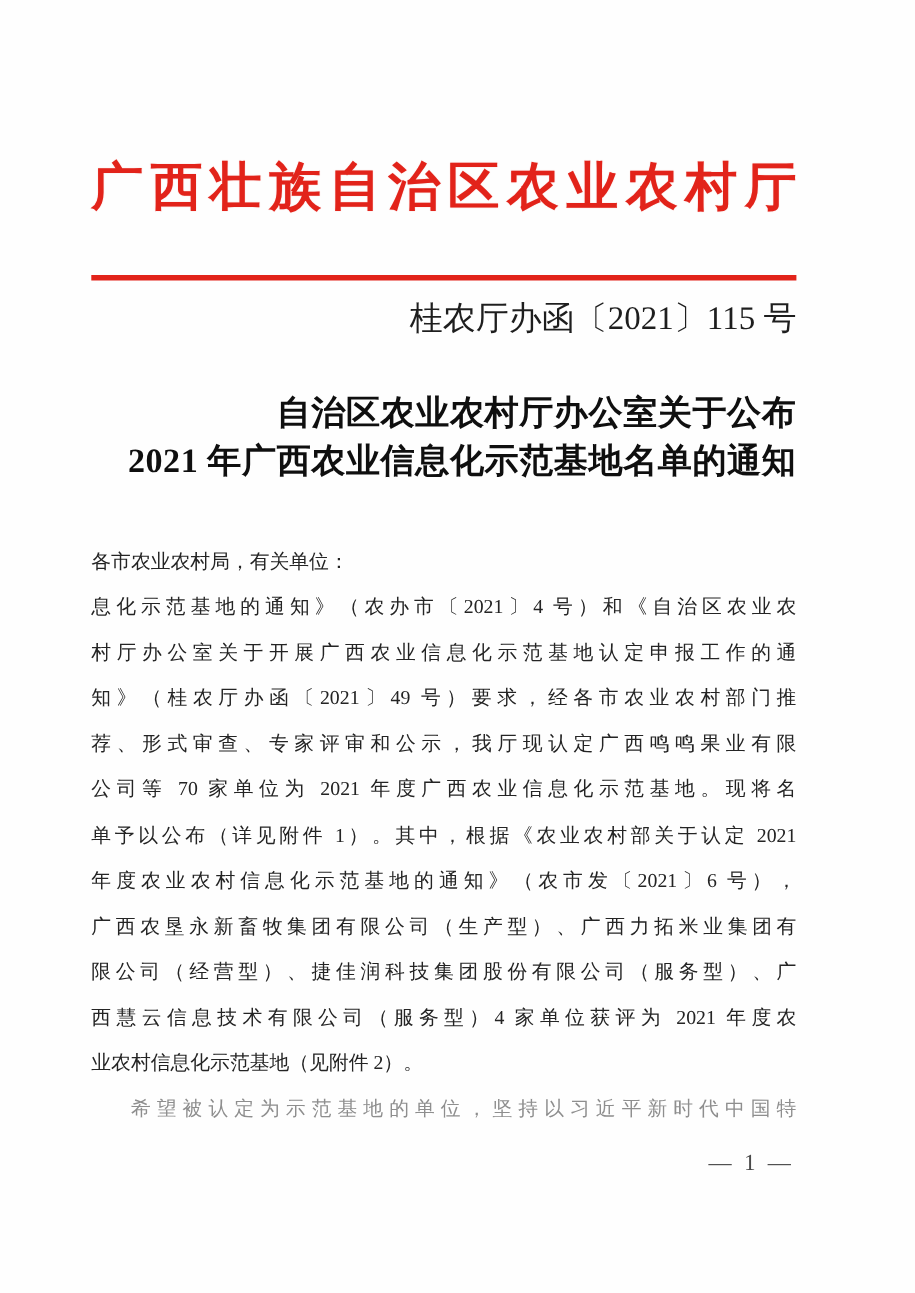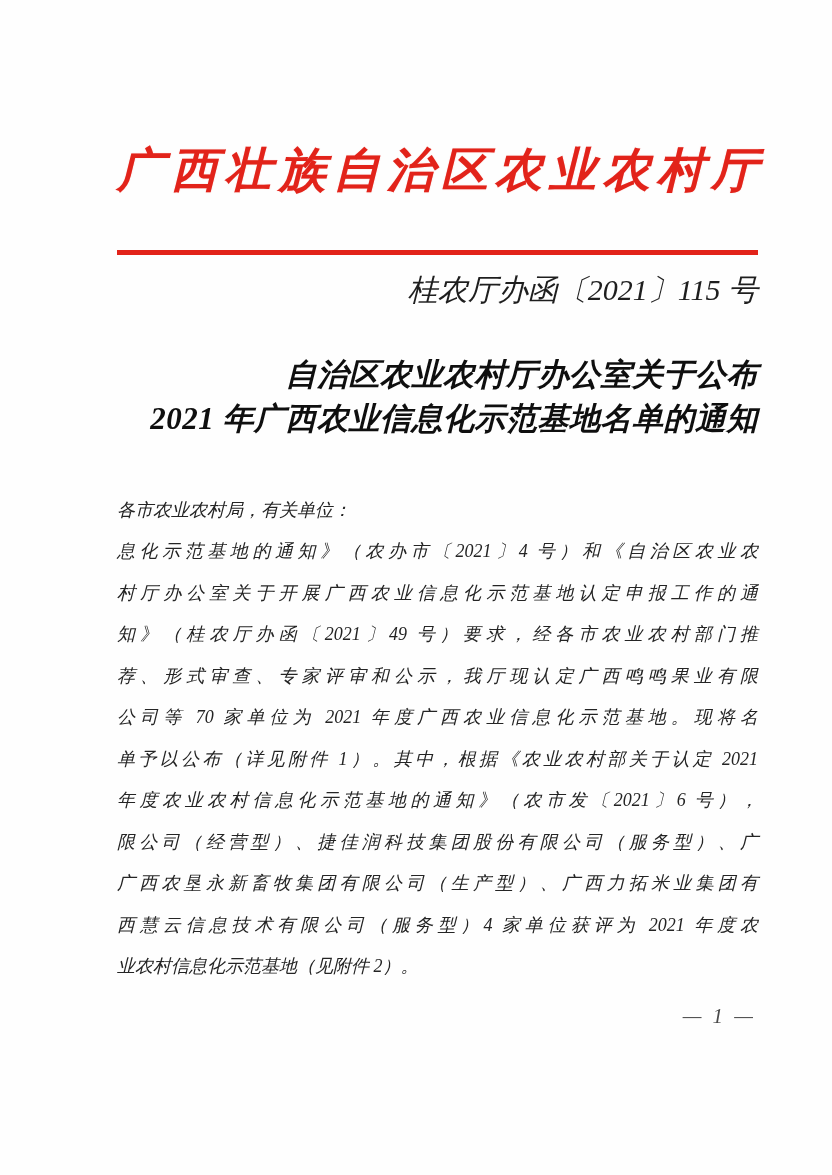--- a/index.html
+++ b/index.html
@@ -11,22 +11,21 @@
     width: 832px;
     height: 1175px;
     background: #fefefe;
     position: relative;
     overflow: hidden;
     font-family: "Liberation Serif", "DejaVu Serif", serif;
     color: #262626;
   }
   .content {
     width: 641px;
-    margin-left: 117px;
-    font-style: italic;
+    margin-left: 83px;
   }
   .agency {
     padding-top: 141px;
     font-size: 47px;
     line-height: 1.25;
     font-weight: bold;
     color: var(--header-red, #e2231a);
     text-align: justify;
     text-align-last: justify;
     white-space: nowrap;
@@ -103,22 +102,23 @@
 
     <div class="body-text">
       <div class="line no-stretch">各市农业农村局，有关单位：</div>
       <div class="line">息化示范基地的通知》（农办市〔2021〕4 号）和《自治区农业农</div>
       <div class="line">村厅办公室关于开展广西农业信息化示范基地认定申报工作的通</div>
       <div class="line">知》（桂农厅办函〔2021〕49 号）要求，经各市农业农村部门推</div>
       <div class="line">荐、形式审查、专家评审和公示，我厅现认定广西鸣鸣果业有限</div>
       <div class="line">公司等 70 家单位为 2021 年度广西农业信息化示范基地。现将名</div>
       <div class="line">单予以公布（详见附件 1）。其中，根据《农业农村部关于认定 2021</div>
       <div class="line">年度农业农村信息化示范基地的通知》（农市发〔2021〕6 号），</div>
+      <div class="line">广西农垦永新畜牧集团有限公司（生产型）、广西力拓米业集团有</div>
       <div class="line">限公司（经营型）、捷佳润科技集团股份有限公司（服务型）、广</div>
-      <div class="line">广西农垦永新畜牧集团有限公司（生产型）、广西力拓米业集团有</div>
       <div class="line">西慧云信息技术有限公司（服务型）4 家单位获评为 2021 年度农</div>
       <div class="line no-stretch">业农村信息化示范基地（见附件 2）。</div>
+      <div class="line indent faded">希望被认定为示范基地的单位，坚持以习近平新时代中国特</div>
     </div>
 
     <div class="page-number">— 1 —</div>
 
   </div>
 </div>
 
 </body></html>

